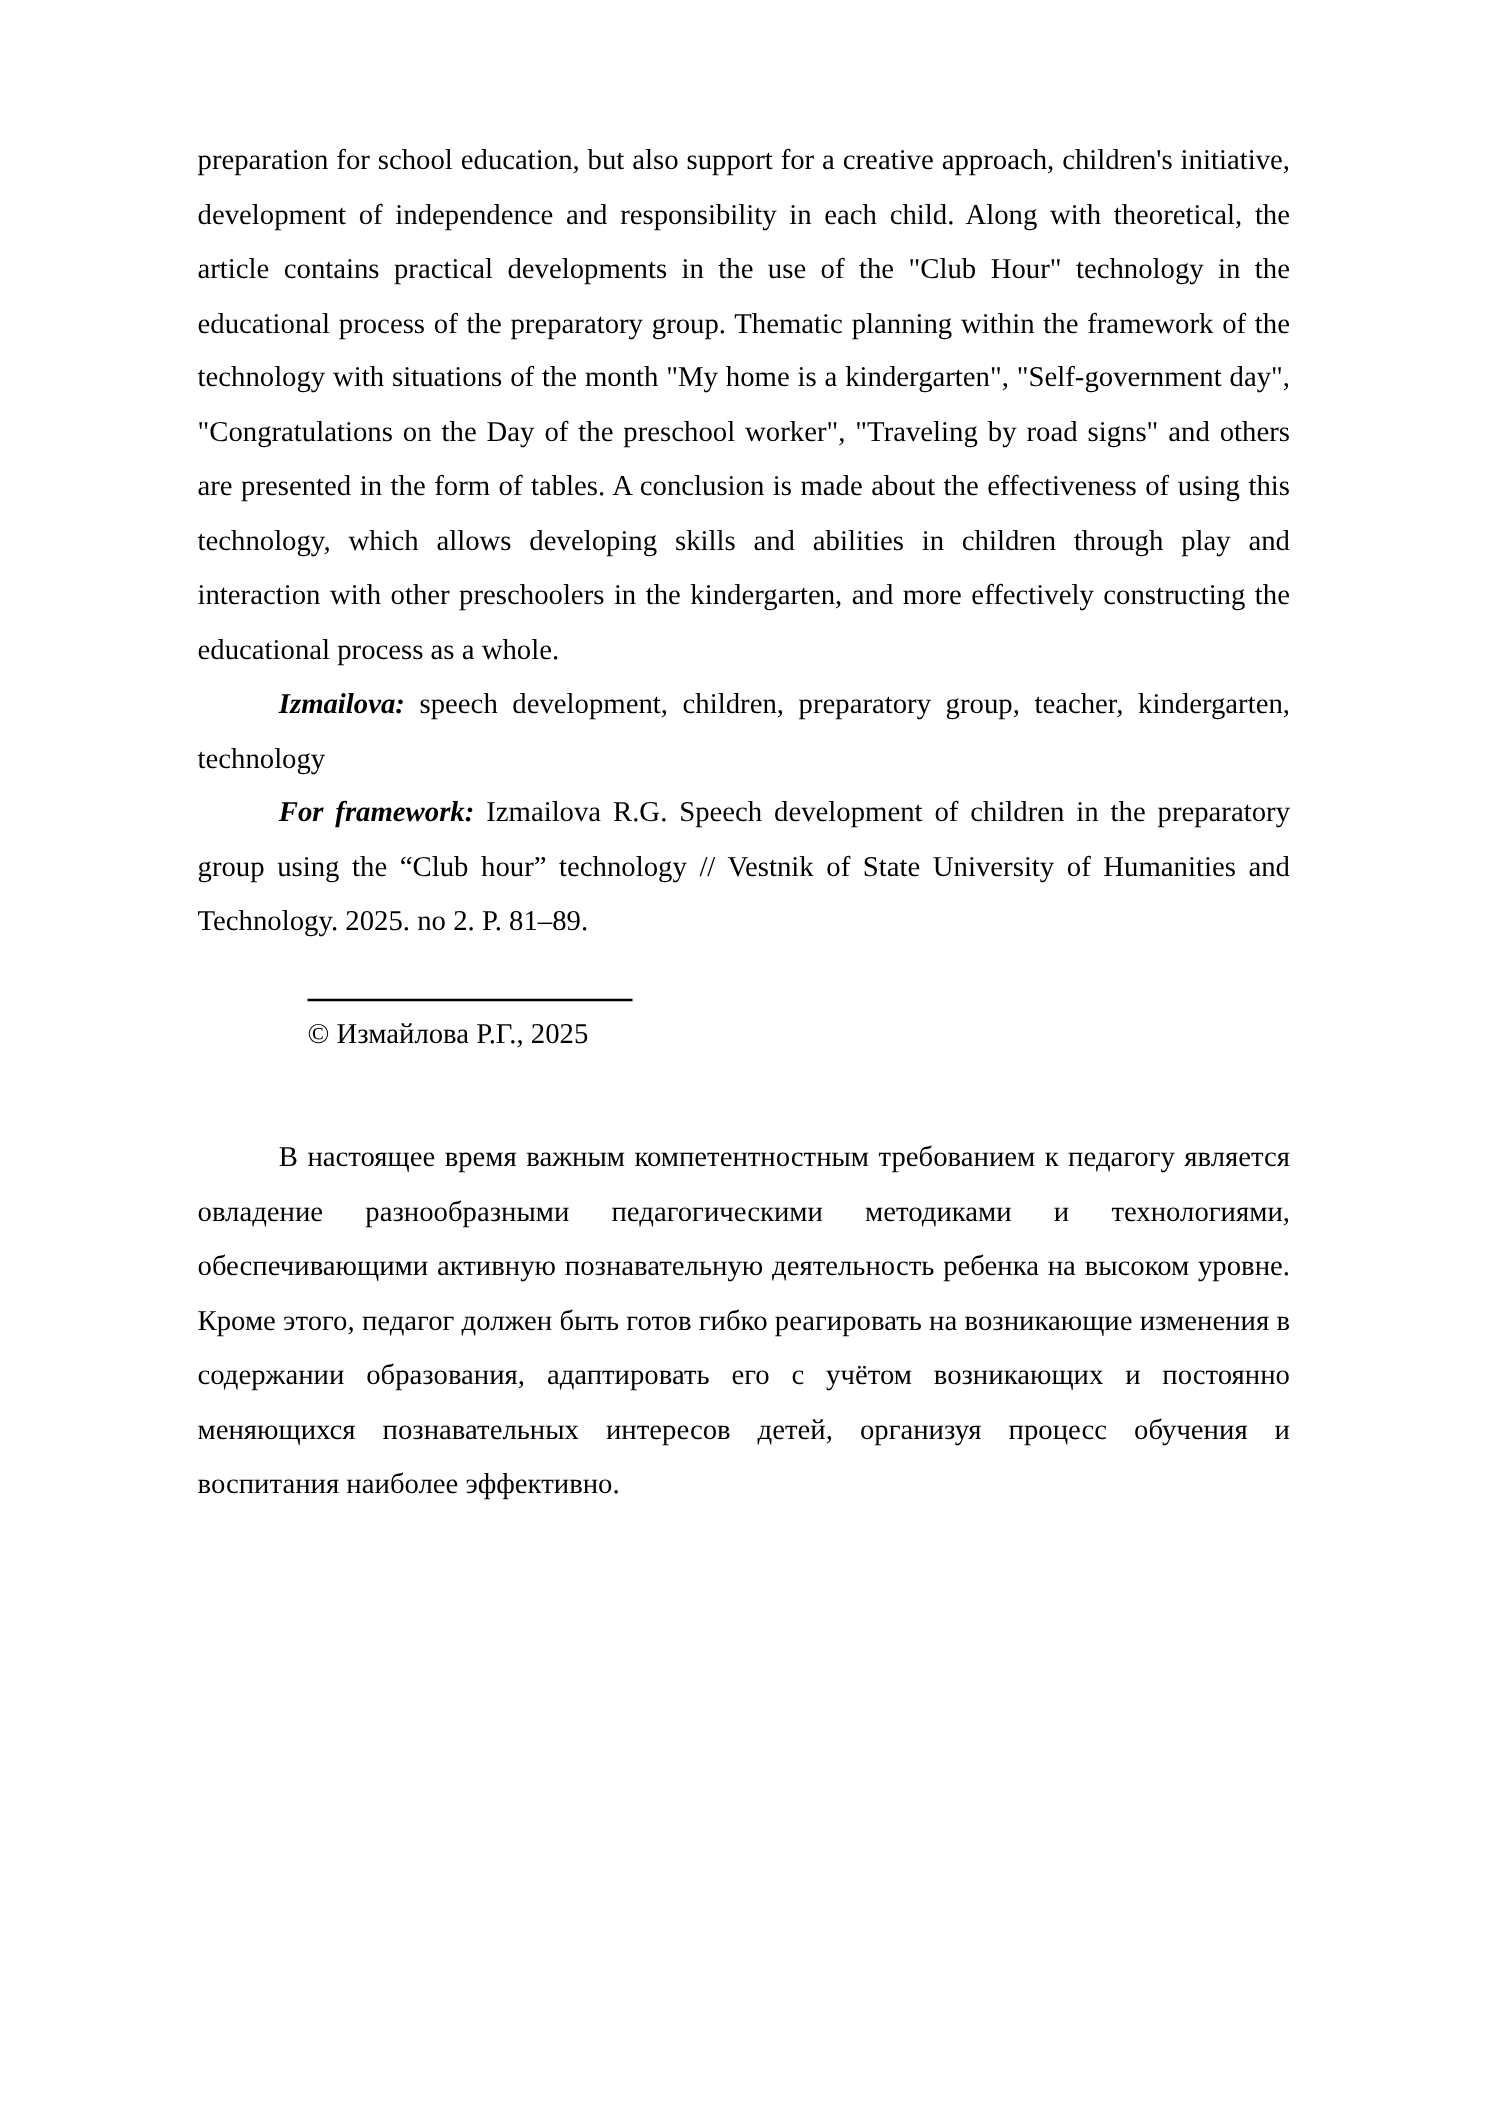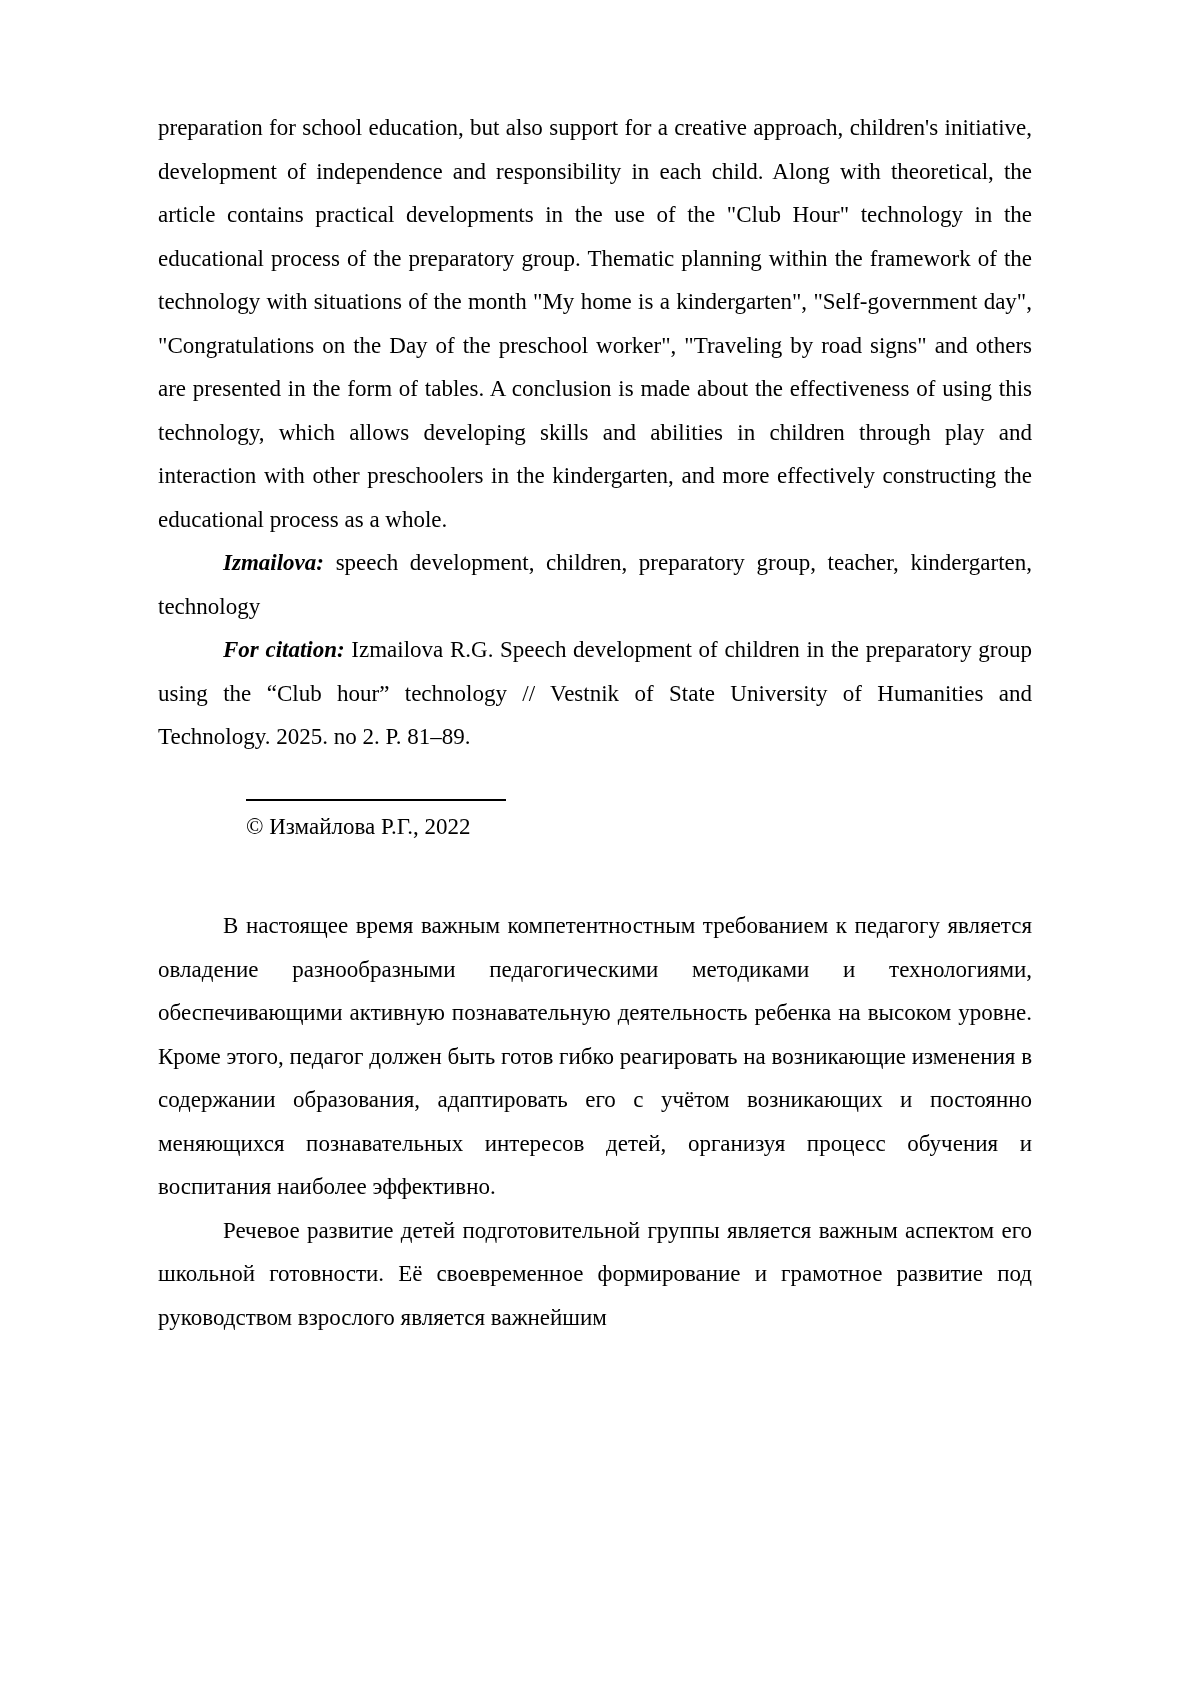--- a/index.html
+++ b/index.html
@@ -51,24 +51,23 @@
 </style>
 </head>
 <body>
 
 <div class="page">
 
   <p class="para">preparation for school education, but also support for a creative approach, children's initiative, development of independence and responsibility in each child. Along with theoretical, the article contains practical developments in the use of the "Club Hour" technology in the educational process of the preparatory group. Thematic planning within the framework of the technology with situations of the month "My home is a kindergarten", "Self-government day", "Congratulations on the Day of the preschool worker", "Traveling by road signs" and others are presented in the form of tables. A conclusion is made about the effectiveness of using this technology, which allows developing skills and abilities in children through play and interaction with other preschoolers in the kindergarten, and more effectively constructing the educational process as a whole.</p>
 
   <p class="para indent"><span class="lead">Izmailova:</span> <span>speech development, children, preparatory group, teacher, kindergarten, technology</span></p>
 
-  <p class="para indent"><span class="lead">For citation:</span> <span>Izmailova R.G. Speech development of children in the preparatory group using the “Club hour” technology // Vestnik of State University of Humanities and Technology. 2025. no 2. P. 81–89.</span></p>
+  <p class="para indent"><span class="lead">For framework:</span> <span>Izmailova R.G. Speech development of children in the preparatory group using the “Club hour” technology // Vestnik of State University of Humanities and Technology. 2025. no 2. P. 81–89.</span></p>
 
   <div class="footnote-block">
     <hr class="footnote-rule">
-    <p class="para copyright">© Измайлова Р.Г., 2022</p>
+    <p class="para copyright">© Измайлова Р.Г., 2025</p>
   </div>
 
   <p class="para indent body-start">В настоящее время важным компетентностным требованием к педагогу является овладение разнообразными педагогическими методиками и технологиями, обеспечивающими активную познавательную деятельность ребенка на высоком уровне. Кроме этого, педагог должен быть готов гибко реагировать на возникающие изменения в содержании образования, адаптировать его с учётом возникающих и постоянно меняющихся познавательных интересов детей, организуя процесс обучения и воспитания наиболее эффективно.</p>
 
-  <p class="para indent">Речевое развитие детей подготовительной группы является важным аспектом его школьной готовности. Её своевременное формирование и грамотное развитие под руководством взрослого является важнейшим</p>
 
 </div>
 
 </body></html>

